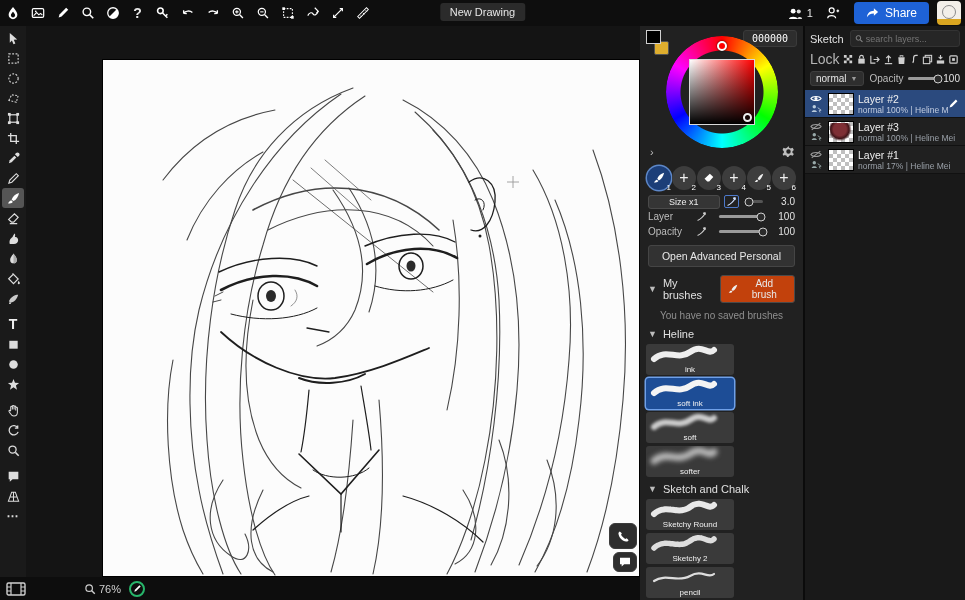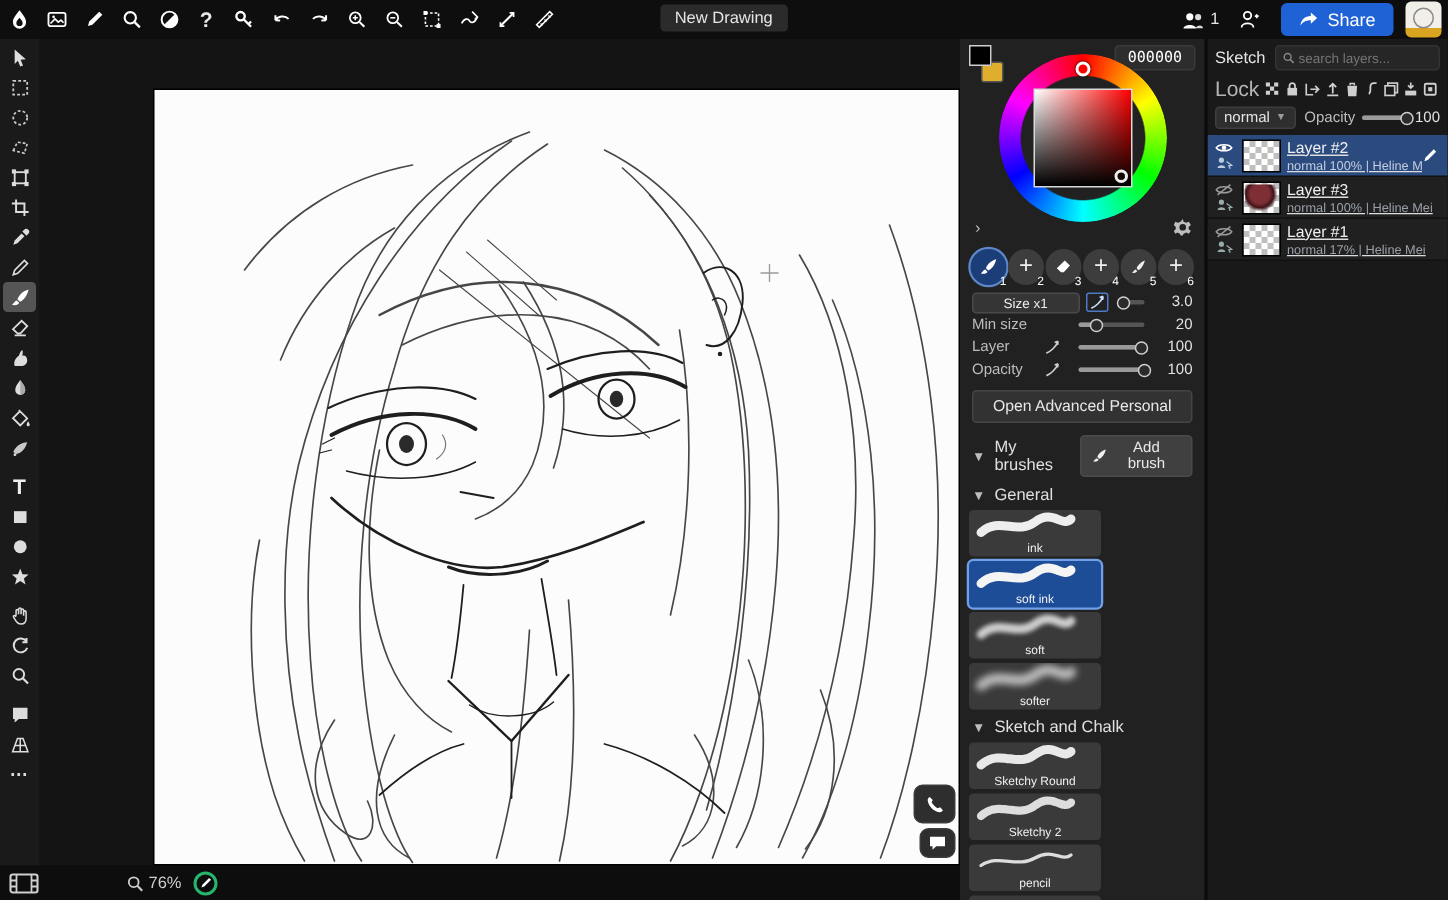--- a/index.html
+++ b/index.html
@@ -110,21 +110,21 @@
   #pack-banner .bg-art { position:absolute; right:4px; top:2px; width:54px; height:32px;
     background:radial-gradient(circle at 60% 40%, #a84a52 0 30%, #57232b 60%, transparent 75%); opacity:.8; }
   #pack-title { position:absolute; left:7px; top:3px; font-size:11px; font-weight:bold; color:#fff; }
   #pack-sub { position:absolute; left:7px; top:19px; font-size:9px; color:#e8cdd2; display:flex; gap:3px; align-items:center; }
   #pack-close { position:absolute; right:4px; top:2px; color:#fff; font-size:10px; cursor:pointer; }
   .flame { width:7px; height:9px; background:#e2552b; border-radius:50% 50% 50% 50%/60% 60% 40% 40%;
     display:inline-block; }
 
   .section-head { display:flex; align-items:center; padding:4px 8px 2px; font-size:11px; color:#e0e0e0; cursor:pointer; }
   .section-head .chev { margin-right:6px; font-size:9px; color:#bdbdbd; }
-  #add-brush { margin-left:auto; background:#404040; border:1px solid #4a4a4a; border-radius:3px;
+  #add-brush { margin-left:auto; background:#c2410c; border:1px solid #4a4a4a; border-radius:3px;
     color:#e8e8e8; font-size:10px; padding:2px 7px; display:flex; gap:4px; align-items:center; cursor:pointer; }
   #no-brushes { text-align:center; font-size:10px; color:#8f8f8f; padding:5px 0 3px; }
 
   #brush-grid-general, #brush-grid-sketch { display:flex; flex-wrap:wrap; gap:3px; padding:2px 6px; }
   .tile { width:88px; height:31px; background:#3a3a3a; border-radius:3px; position:relative; cursor:pointer;
     overflow:hidden; flex:0 0 auto; }
   .tile.sel { background:#1d4d96; box-shadow:0 0 0 1.5px #6fa0e8; }
   .tile svg { width:74px; height:22px; }
   .tile .bname { position:absolute; left:0; right:0; bottom:1px; text-align:center; font-size:8px; color:#f0f0f0; }
 
@@ -139,21 +139,21 @@
   #lock-row { display:flex; align-items:center; gap:1px; padding:2px 5px; color:#b5b5b5; }
   #lock-row .lbl { font-size:14px; margin-right:2px; }
   .lk { width:15px; height:14px; display:flex; align-items:center; justify-content:center; cursor:pointer; color:#cfcfcf; }
   .lk svg { width:11px; height:11px; }
   #blend-row { display:flex; align-items:center; padding:2px 5px 4px; font-size:10px; color:#bdbdbd; }
   #blend-btn { background:#2e2e2e; border:1px solid #3e3e3e; border-radius:3px; color:#e5e5e5;
     font-size:10px; padding:1px 5px; display:flex; align-items:center; gap:4px; cursor:pointer; }
   #blend-row .slider { margin:0 5px; }
 
   .layer { display:flex; align-items:center; height:28px; padding:12px 3px; border-bottom:1px solid #111;
-    cursor:pointer; background:#202020;text-decoration:underline; }
+    cursor:pointer; background:#202020; }
   .layer.sel { background:#2b4a7e; }
   .layer-eyes { width:16px; display:flex; flex-direction:column; align-items:center; gap:1px; color:#cfcfcf; }
   .layer-eyes svg { width:12px; height:9px; }
   .thumb { width:26px; height:22px; margin:0 4px; border:1px solid #000;
     background:repeating-conic-gradient(#bfbfbf 0 25%, #fff 0 50%) 0 0/8px 8px; position:relative; flex:0 0 auto; }
   .thumb .art { position:absolute; inset:1px;
     background:radial-gradient(circle at 45% 35%, #7e2f35 0 38%, #401418 55%, transparent 70%); }
   .layer-info { flex:1; overflow:hidden; }
   .layer-name { font-size:10.5px; color:#f0f0f0; line-height:12px; display:flex; align-items:center; }
   .layer-meta { font-size:8.5px; color:#9aa0a8; line-height:10px; white-space:nowrap; }
@@ -577,29 +577,20 @@
           <path d="M2 12 C5 11 10 7 12 2 M12 2 L9 3 M12 2 L11.5 5" fill="none" stroke="#cfe0ff" stroke-width="1.4"></path>
         </svg>
     </span>
     <div class="slider">
         <div class="fill" style="width: 5%;"></div>
         <div class="knob" style="left: 5%;"></div>
       </div>
     <span class="set-val">3.0</span>
   </div>
   <div class="set-row">
-    <span class="set-label">Min size</span>
-    <span class="pressure"></span>
-    <div class="slider">
-        <div class="fill" style="width: 27%;"></div>
-        <div class="knob" style="left: 27%;"></div>
-      </div>
-    <span class="set-val">20</span>
-  </div>
-  <div class="set-row">
     <span class="set-label">Layer</span>
     <span class="pressure">
       <svg width="11" height="11" viewBox="0 0 14 14">
           <path d="M2 12 C5 11 10 7 12 2 M12 2 L9 3 M12 2 L11.5 5" fill="none" stroke="#cfcfcf" stroke-width="1.4"></path>
         </svg>
     </span>
     <div class="slider">
         <div class="fill" style="width: 96%;"></div>
         <div class="knob" style="left: 96%;"></div>
       </div>
@@ -626,24 +617,25 @@
   <div class="section-head">
     <span class="chev">▼</span>
     <span>My brushes</span>
     <button id="add-brush">
       <svg width="10" height="10" viewBox="0 0 14 14">
           <path d="M13 1 C9 2 6 5 5 8 L6.8 9.8 C10 8.5 12 5 13 1 Z M4.5 9 C3 9.2 2.6 11 1 12 C3.4 12.8 5.8 12 6.2 10.6 Z" fill="#eee"></path>
         </svg>
       <span>Add brush</span>
     </button>
   </div>
+  <div id="no-brushes">You have no saved brushes</div>
 
   <div class="section-head">
     <span class="chev">▼</span>
-    <span>General</span>
+    <span>Heline</span>
   </div>
   <div id="brush-grid-general">
     <div class="tile">
       <svg viewBox="0 0 74 22">
           <path d="M8,15 C20,4 32,17 44,8 S62,12 68,6" fill="none" stroke="#eee" stroke-width="6" stroke-linecap="round"></path>
         </svg>
       <div class="bname">ink</div>
     </div>
     <div class="tile sel">
       <svg viewBox="0 0 74 22">

